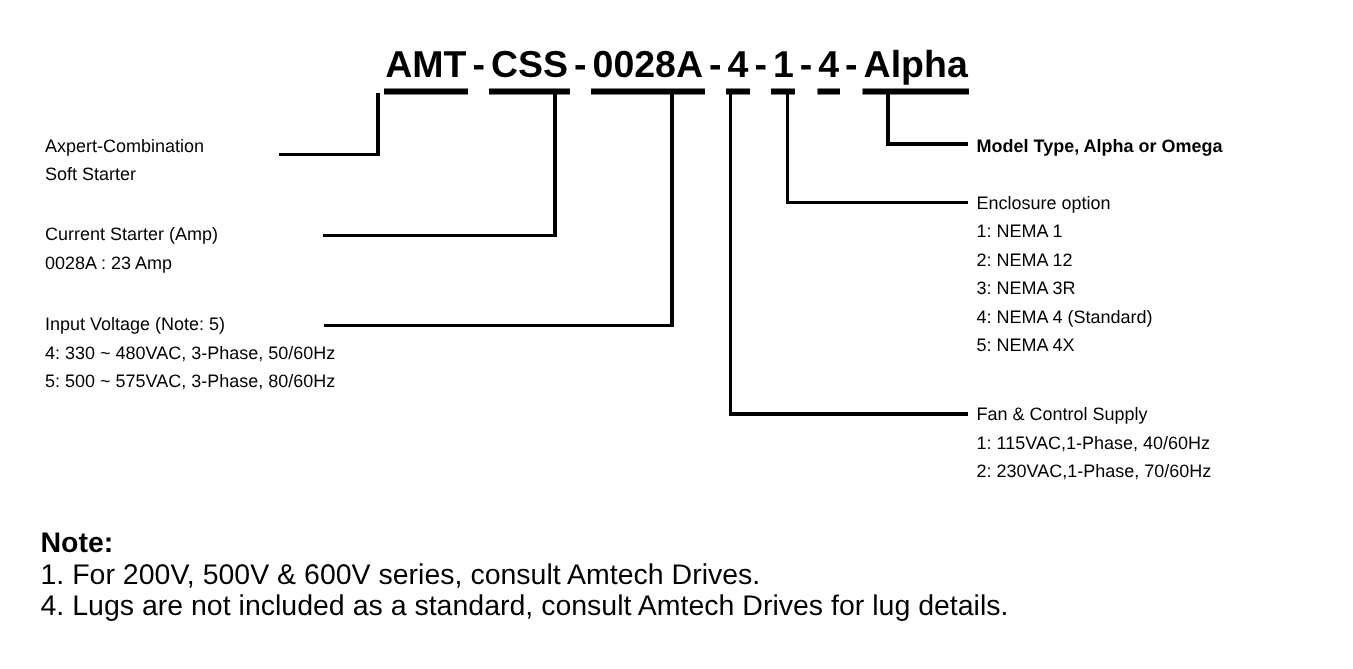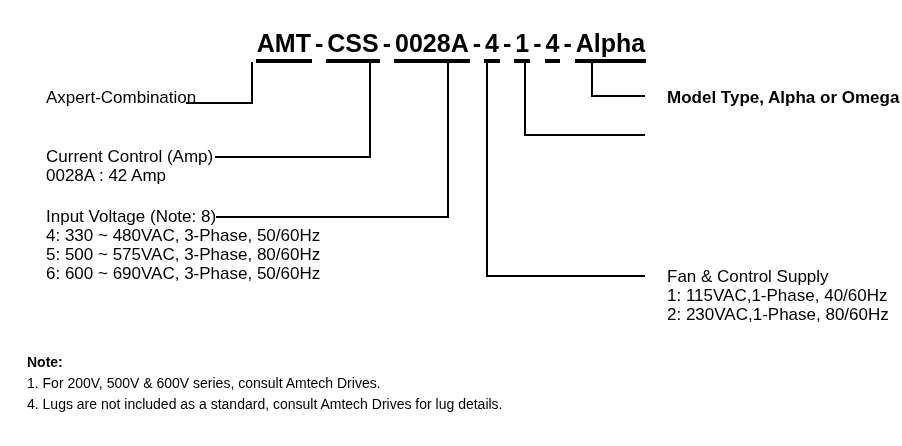--- a/index.html
+++ b/index.html
@@ -45,30 +45,29 @@
     left: 0;
     top: 0;
     width: 902px;
     height: 446px;
     pointer-events: none;
   }
 
   
   .block {
     position: absolute;
-    font-size: 17px;
+    font-size: 12px;
     line-height: 19px;
     white-space: nowrap;
-    margin-left: 16px;
   }
   .block .ln { display: block; }
 
   .note-block {
     position: absolute;
-    font-size: 14px;
+    font-size: 19px;
     line-height: 21px;
     white-space: nowrap;
   }
   .note-title {
     font-weight: bold;
     display: block;
   }
   .note-block .ln { display: block; }
 </style>
 </head>
@@ -92,43 +91,51 @@
       <path d="M487,62 L487,276 L645,276"></path>
 
       <path d="M525,62 L525,135 L645,135"></path>
 
       <path d="M592,62 L592,96 L645,96"></path>
     </g>
   </svg>
 
   <div class="block" style="left:30px; top:88px;">
     <span class="ln">Axpert-Combination</span>
+    <span class="ln">Soft Starter</span>
   </div>
 
   <div class="block" style="left:30px; top:147px;">
-    <span class="ln">Current Control (Amp)</span>
-    <span class="ln">0028A : 42 Amp</span>
+    <span class="ln">Current Starter (Amp)</span>
+    <span class="ln">0028A : 23 Amp</span>
   </div>
 
   <div class="block" style="left:30px; top:207px;">
-    <span class="ln">Input Voltage (Note: 8)</span>
+    <span class="ln">Input Voltage (Note: 5)</span>
     <span class="ln">4: 330 ~ 480VAC, 3-Phase, 50/60Hz</span>
     <span class="ln">5: 500 ~ 575VAC, 3-Phase, 80/60Hz</span>
-    <span class="ln">6: 600 ~ 690VAC, 3-Phase, 50/60Hz</span>
   </div>
 
   <div class="block" style="left:651px; top:88px;font-weight:bold;">
     <span class="ln">Model Type, Alpha or Omega</span>
   </div>
 
+  <div class="block" style="left:651px; top:126px;">
+    <span class="ln">Enclosure option</span>
+    <span class="ln">1: NEMA 1</span>
+    <span class="ln">2: NEMA 12</span>
+    <span class="ln">3: NEMA 3R</span>
+    <span class="ln">4: NEMA 4 (Standard)</span>
+    <span class="ln">5: NEMA 4X</span>
+  </div>
 
   <div class="block" style="left:651px; top:267px;">
     <span class="ln">Fan &amp; Control Supply</span>
     <span class="ln">1: 115VAC,1-Phase, 40/60Hz</span>
-    <span class="ln">2: 230VAC,1-Phase, 80/60Hz</span>
+    <span class="ln">2: 230VAC,1-Phase, 70/60Hz</span>
   </div>
 
   <div class="note-block" style="left:27px; top:352px;">
     <span class="note-title">Note:</span>
     <span class="ln">1. For 200V, 500V &amp; 600V series, consult Amtech Drives.</span>
     <span class="ln">4. Lugs are not included as a standard, consult Amtech Drives for lug details.</span>
   </div>
 
 </div>
 

